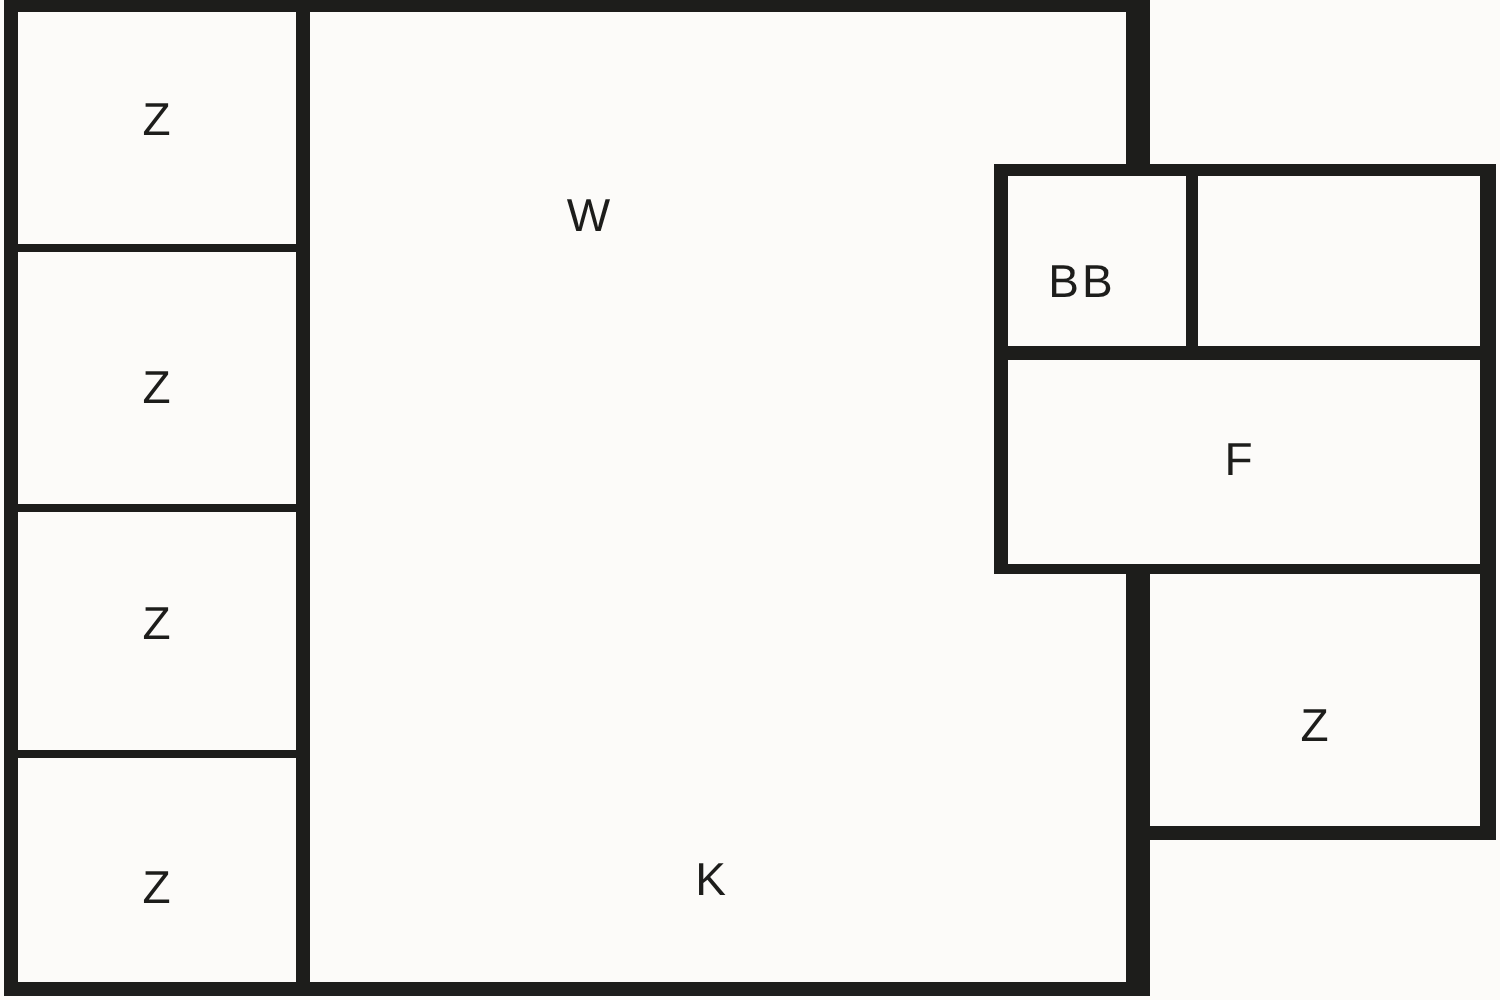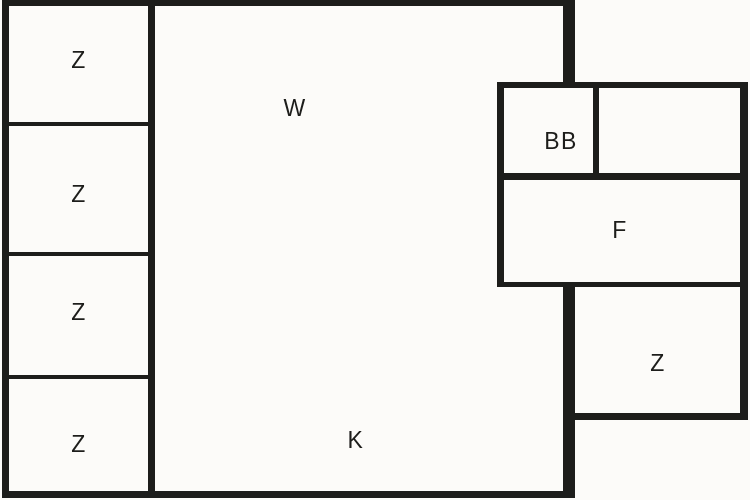--- a/index.html
+++ b/index.html
@@ -51,16 +51,16 @@
     <div class="wall" style="left: 497px; top: 173px; width: 251px; height: 7px; background: rgb(29, 29, 27);"></div>
     <div class="wall" style="left: 497px; top: 282px; width: 251px; height: 5px; background: rgb(29, 29, 27);"></div>
     <div class="wall" style="left: 740px; top: 287px; width: 8px; height: 133px; background: rgb(29, 29, 27);"></div>
     <div class="wall" style="left: 563px; top: 413px; width: 185px; height: 7px; background: rgb(29, 29, 27);"></div>
     <div class="room-label" style="left: 79px; top: 60px; color: rgb(29, 29, 27);">Z</div>
     <div class="room-label" style="left: 79px; top: 194px; color: rgb(29, 29, 27);">Z</div>
     <div class="room-label" style="left: 79px; top: 312px; color: rgb(29, 29, 27);">Z</div>
     <div class="room-label" style="left: 79px; top: 444px; color: rgb(29, 29, 27);">Z</div>
     <div class="room-label" style="left: 295px; top: 108px; color: rgb(29, 29, 27);">W</div>
     <div class="room-label" style="left: 356px; top: 440px; color: rgb(29, 29, 27);">K</div>
-    <div class="room-label" style="left: 561px; top: 141px; color: rgb(29, 29, 27);">BB</div>
+    <div class="room-label" style="left: 541px; top: 141px; color: rgb(29, 29, 27);">BB</div>
     <div class="room-label" style="left: 620px; top: 230px; color: rgb(29, 29, 27);">F</div>
     <div class="room-label" style="left: 658px; top: 363px; color: rgb(29, 29, 27);">Z</div>
   </div>
 
 </body></html>

